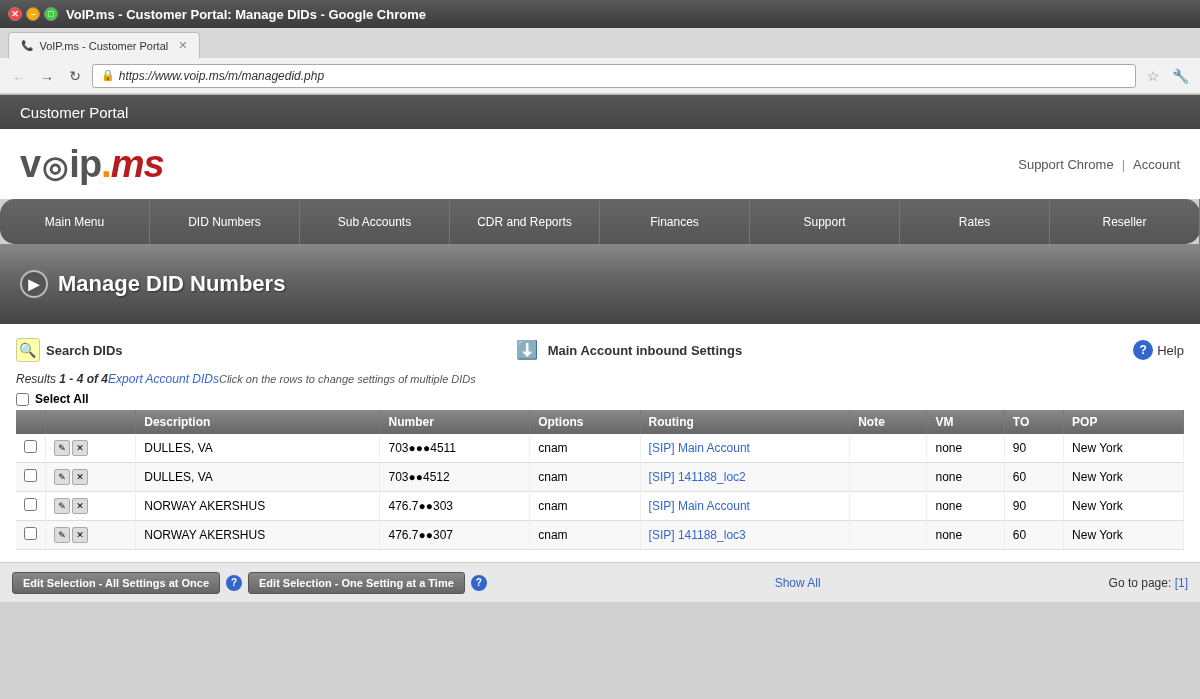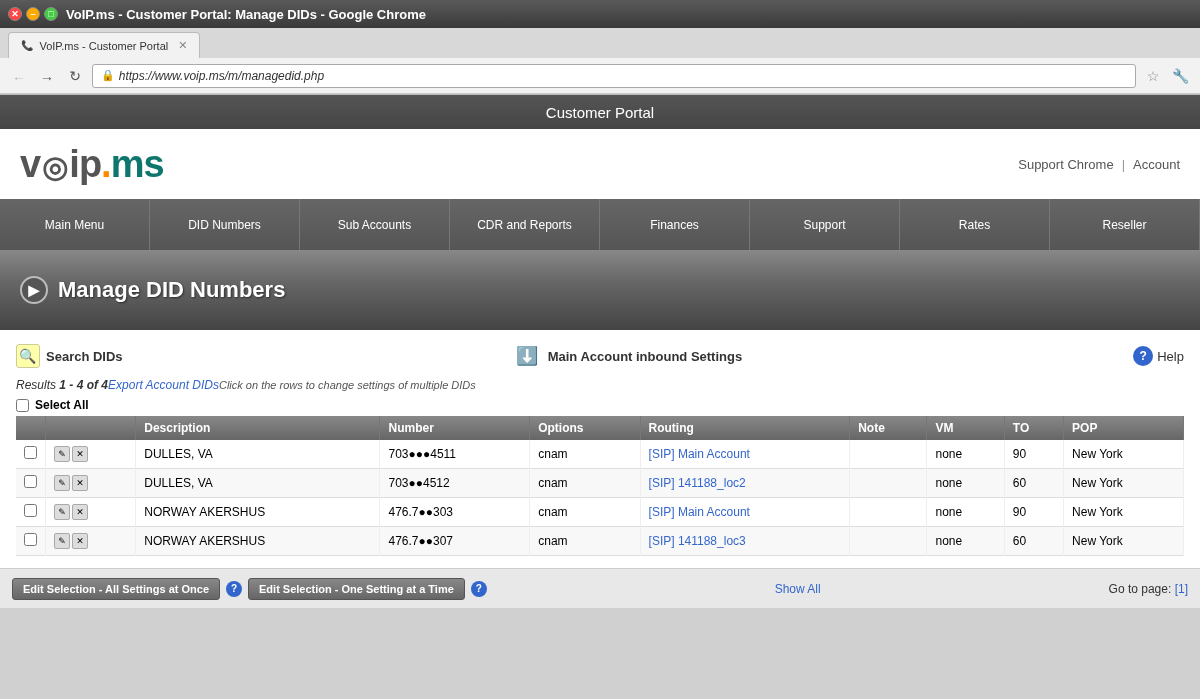--- a/index.html
+++ b/index.html
@@ -102,21 +102,21 @@
       display: flex; align-items: center; justify-content: center;
     }
 
     
     .site-header {
       background: linear-gradient(to bottom, #555, #444);
       padding: 0 20px;
       height: 34px;
       display: flex;
       align-items: center;
-      justify-content: center;
+      justify-content: flex-start;
     }
     .customer-portal-text {
       color: white;
       font-size: 15px;
       font-weight: normal;
     }
 
     .logo-bar {
       background: white;
       padding: 10px 20px;
@@ -125,21 +125,21 @@
       justify-content: space-between;
       height: 70px;
     }
     .logo-text {
       font-size: 38px;
       font-weight: bold;
       color: #555;
       letter-spacing: -1px;
     }
     .logo-text .dot { color: #f80; }
-    .logo-text .ms { color: #0f766e; }
+    .logo-text .ms { color: #b91c1c; font-style: italic; }
     .logo-wifi {
       display: inline-block;
       font-size: 30px;
       color: #555;
       vertical-align: middle;
       margin: 0 2px;
     }
 
     .header-links {
       display: flex;
@@ -148,21 +148,22 @@
       font-size: 13px;
       color: #555;
     }
     .header-link { color: #555; text-decoration: none; cursor: pointer; }
     .pipe { color: #999; }
 
     
     .main-nav {
       background: linear-gradient(to bottom, #666, #555);
       display: flex;
-      height: 51px;
+      height: 45px;
+      border-radius: 15px;
     }
     .nav-item {
       flex: 1;
       display: flex;
       align-items: center;
       justify-content: center;
       color: white;
       font-size: 12px;
       cursor: pointer;
       border-right: 1px solid #777;

